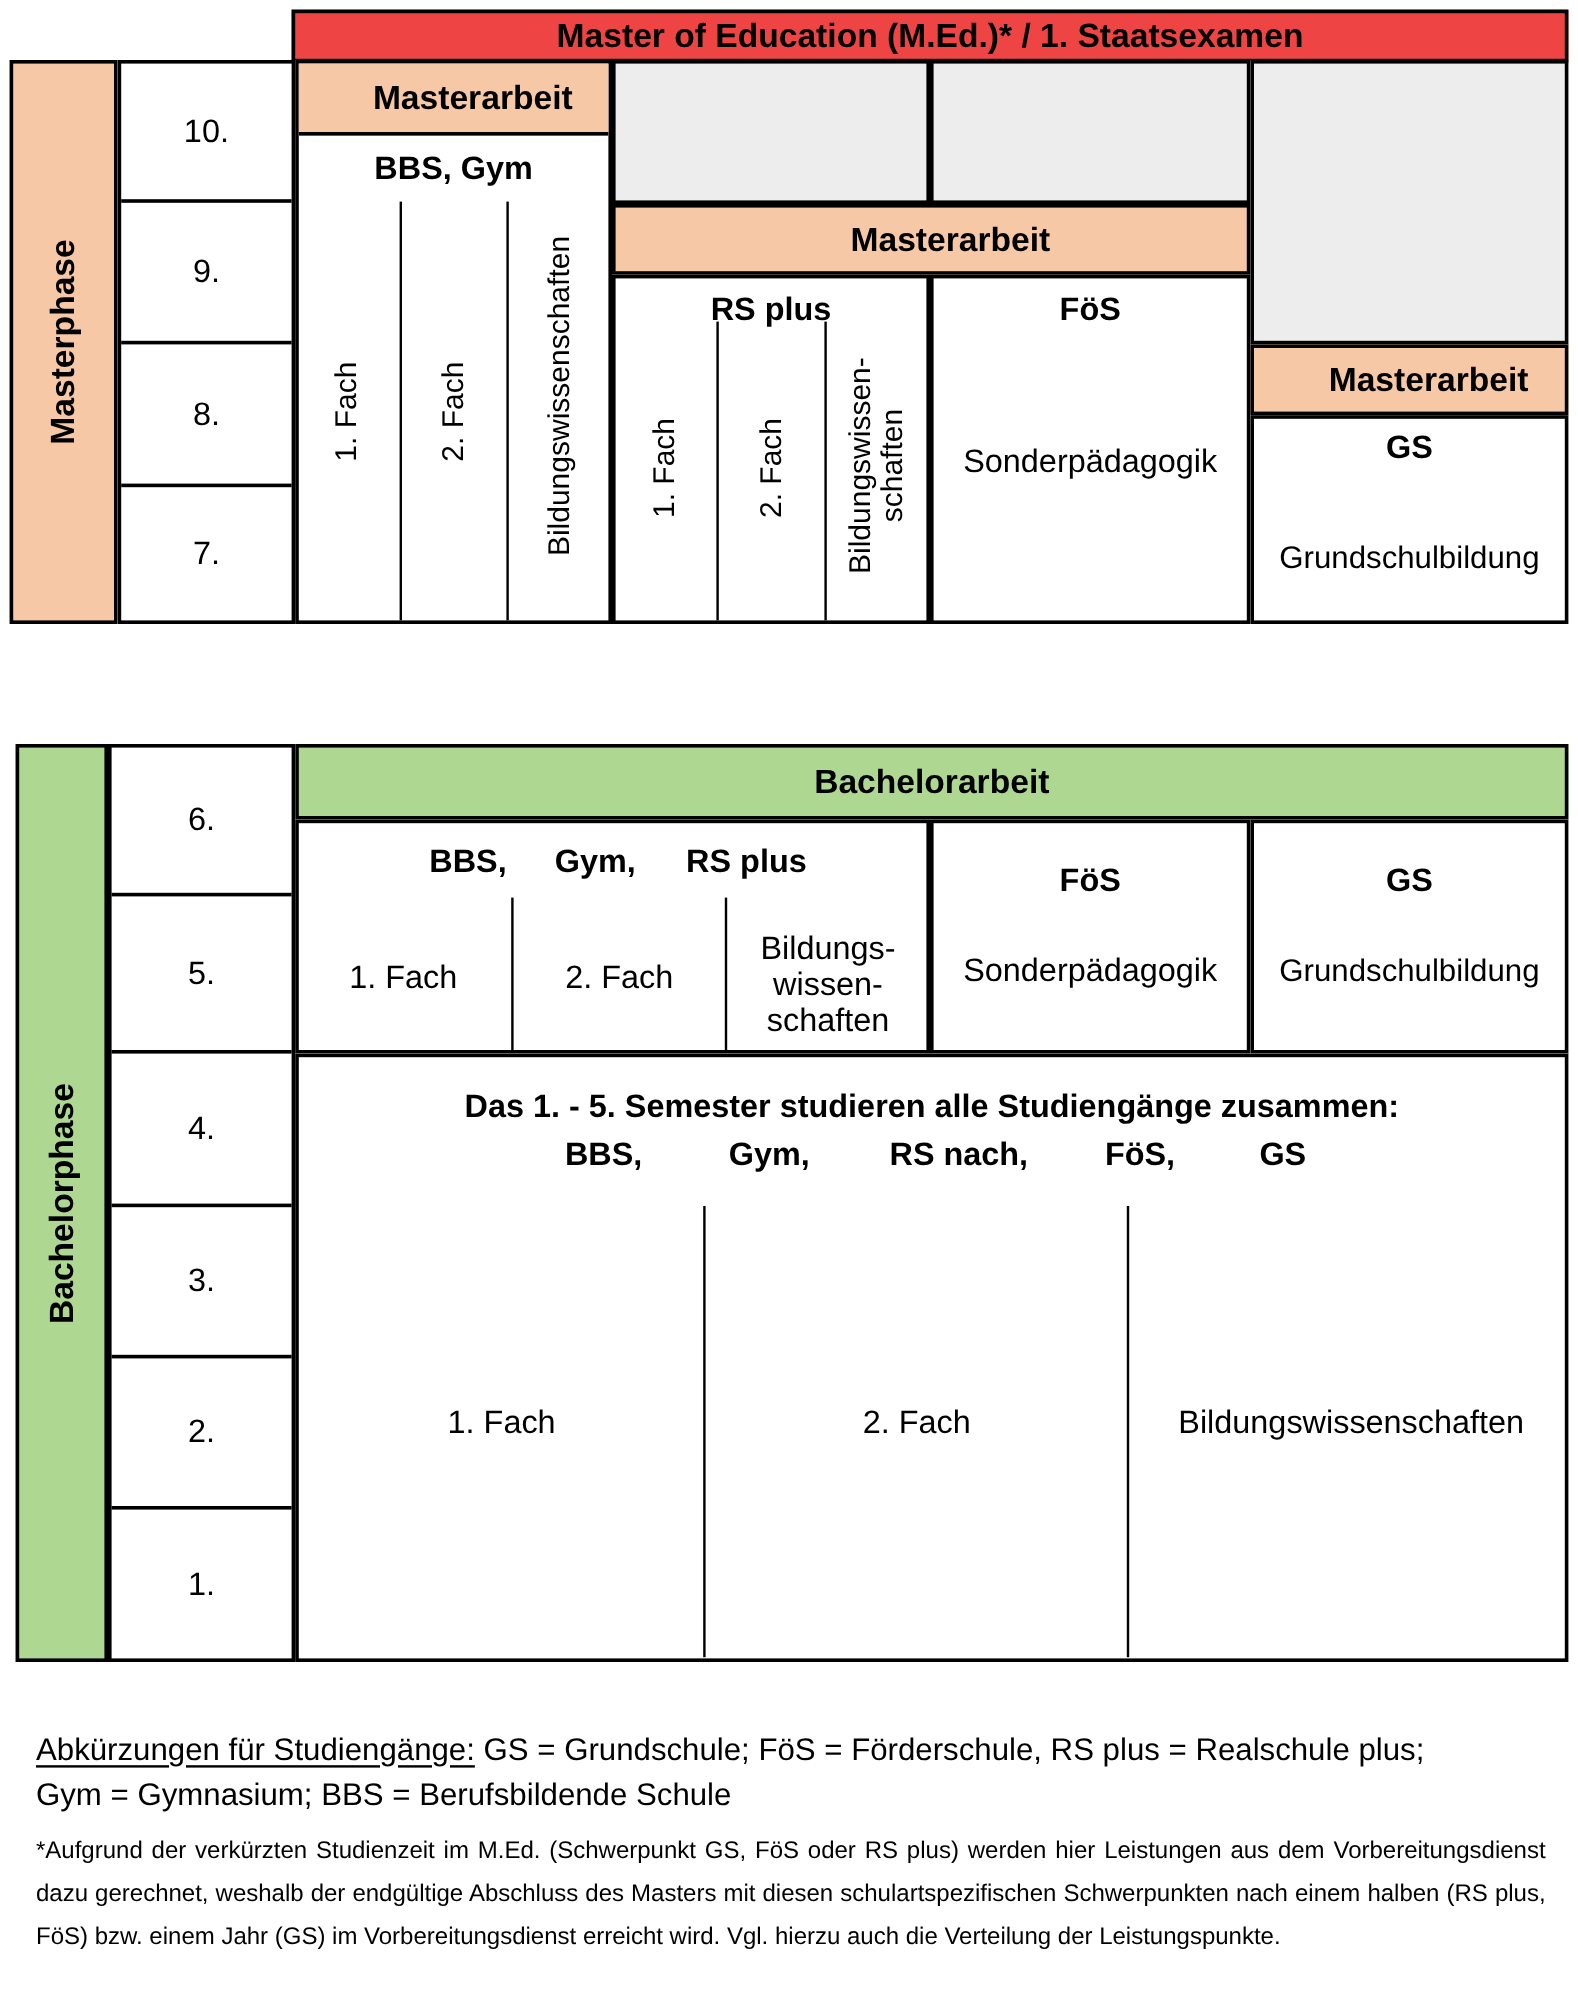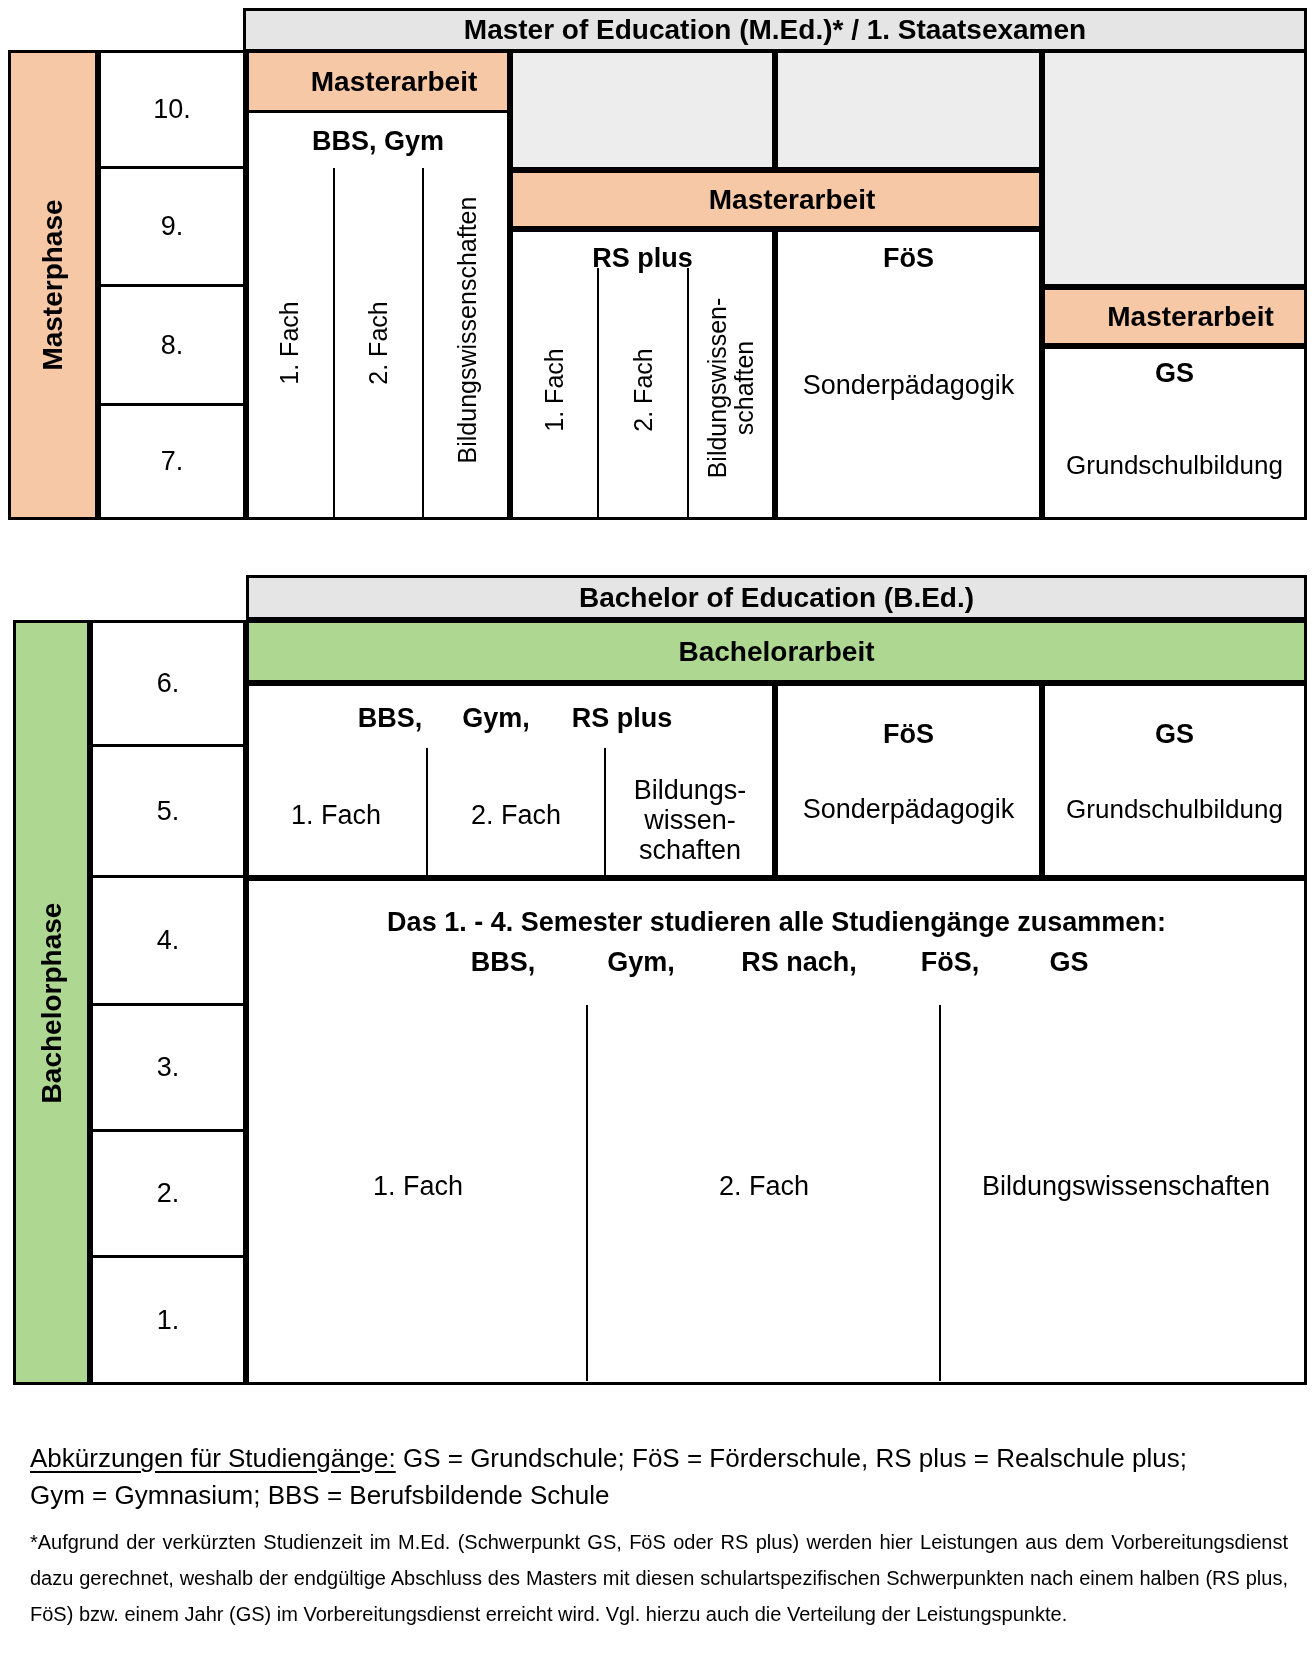--- a/index.html
+++ b/index.html
@@ -1,18 +1,18 @@
 <!DOCTYPE html>
 <html><head>
 <meta charset="utf-8">
 <style>
   html,body{margin:0;padding:0;background:#fff;color:#000;font-family:"Liberation Sans",sans-serif;}
   .stage{position:relative;width:1315px;height:1668px;background:#fff;overflow:hidden;}
   .cell{position:absolute;box-sizing:border-box;border:3px solid #000;background:#fff;}
-  .blue{background:#e5e5e5;}
+  .blue{background:#ef4444;}
   .salmon{background:#f6c8a6;padding-left:32px;}
   .green{background:#aed892;}
   .grayc{background:#ededed;}
   .flexc{display:flex;align-items:center;justify-content:center;}
   .b{font-weight:bold;}
   .f25{font-size:25px;}
   .f26{font-size:26px;}
   .f27{font-size:27px;}
   .f28{font-size:28px;}
   .ctr{position:absolute;transform:translate(-50%,-50%);white-space:nowrap;text-align:center;}
@@ -88,23 +88,20 @@
 
   <div class="cell grayc" style="left:1042px;top:50px;width:265px;height:237px;"></div>
   <div class="cell salmon flexc b f28" style="left:1042px;top:287px;width:265px;height:59px;">
     <span>Masterarbeit</span>
   </div>
   <div class="cell" style="left:1042px;top:346px;width:265px;height:174px;">
     <div class="ctr b f27" style="left:50%;top:24px;">GS</div>
     <div class="ctr f26" style="left:50%;top:116px;">Grundschulbildung</div>
   </div>
 
-  <div class="cell blue flexc b f28" style="left:246px;top:575px;width:1061px;height:45px;">
-    <span>Bachelor of Education (B.Ed.)</span>
-  </div>
 
   <div class="cell green flexc b f28" style="left:246px;top:620px;width:1061px;height:63px;">
     <span>Bachelorarbeit</span>
   </div>
 
   <div class="cell green" style="left:13px;top:620px;width:77px;height:765px;">
     <span class="vert b f28" style="left:50%;top:50%;">Bachelorphase</span>
   </div>
 
   <div class="cell numcol" style="left:90px;top:620px;width:156px;height:765px;">
@@ -135,21 +132,21 @@
     <div class="ctr b f27" style="left:50%;top:48px;">FöS</div>
     <div class="ctr f27" style="left:50%;top:123px;">Sonderpädagogik</div>
   </div>
 
   <div class="cell" style="left:1042px;top:683px;width:265px;height:195px;">
     <div class="ctr b f27" style="left:50%;top:48px;">GS</div>
     <div class="ctr f26" style="left:50%;top:123px;">Grundschulbildung</div>
   </div>
 
   <div class="cell" style="left:246px;top:878px;width:1061px;height:507px;">
-    <div class="ctr b f27" style="left:50%;top:41px;">Das 1. - 4. Semester studieren alle Studiengänge zusammen:</div>
+    <div class="ctr b f27" style="left:50%;top:41px;">Das 1. - 5. Semester studieren alle Studiengänge zusammen:</div>
     <span class="ctr b f27" style="left:254px;top:81px;">BBS,</span>
     <span class="ctr b f27" style="left:392px;top:81px;">Gym,</span>
     <span class="ctr b f27" style="left:550px;top:81px;">RS nach,</span>
     <span class="ctr b f27" style="left:701px;top:81px;">FöS,</span>
     <span class="ctr b f27" style="left:820px;top:81px;">GS</span>
     <div class="thin" style="left:337px;top:124px;height:376px;"></div>
     <div class="thin" style="left:690px;top:124px;height:376px;"></div>
     <span class="ctr f27" style="left:169px;top:305px;">1. Fach</span>
     <span class="ctr f27" style="left:515px;top:305px;">2. Fach</span>
     <span class="ctr f27" style="left:877px;top:305px;">Bildungswissenschaften</span>

